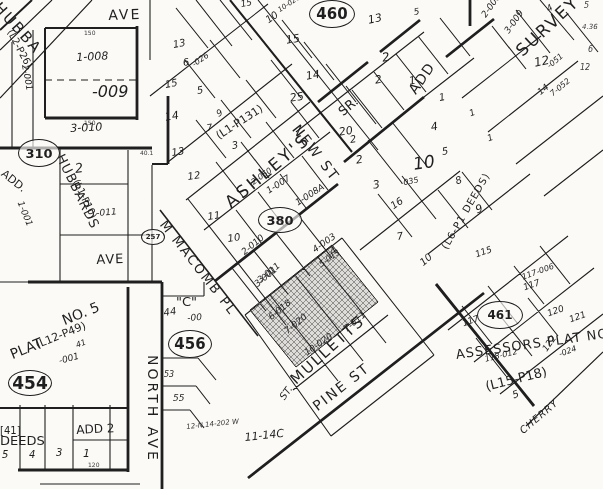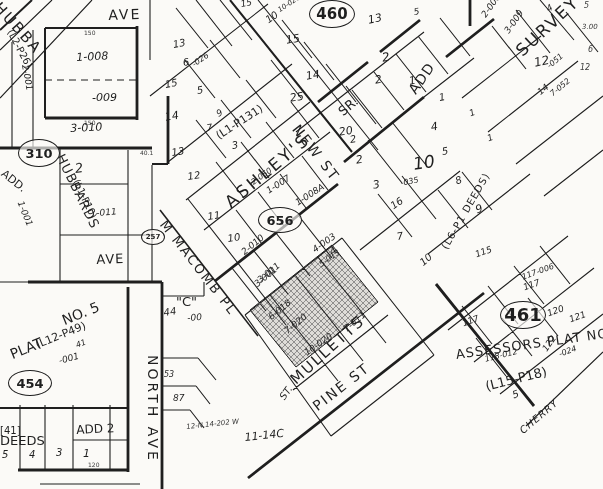--- a/index.html
+++ b/index.html
@@ -107,21 +107,21 @@
       <span class="lbl hand" style="left: 58px; top: 357px; font-size: 9px; transform: rotate(-15deg);">-001</span>
       <span class="lbl" style="left: 0px; top: 426px; font-size: 10px; transform: rotate(0deg);">[41]</span>
       <span class="lbl" style="left: 0px; top: 434px; font-size: 13px; transform: rotate(0deg);">DEEDS</span>
       <span class="lbl" style="left: 76px; top: 424px; font-size: 12px; transform: rotate(-3deg);">ADD 2</span>
       <span class="lbl" style="left: 455px; top: 348px; font-size: 13px; letter-spacing: 1px; transform: rotate(-8deg);">ASSESSORS PLAT NO.</span>
       <span class="lbl" style="left: 484px; top: 380px; font-size: 13px; transform: rotate(-14deg);">(L15-P18)</span>
       <span class="lbl" style="left: 440px; top: 246px; font-size: 10px; letter-spacing: 1px; transform: rotate(-60deg);">(L6-P1 DEEDS)</span>
       <span class="lbl hand" style="left: 244px; top: 432px; font-size: 11px; transform: rotate(-6deg);">11-14C</span>
       <span class="lbl hand dim" style="left: 186px; top: 424px; font-size: 7px; transform: rotate(-6deg);">12-N.14-202 W</span>
       <span class="lbl hand" style="left: 76px; top: 52px; font-size: 11px; transform: rotate(-3deg);">1-008</span>
-      <span class="lbl hand" style="left: 92px; top: 92px; font-size: 11px; transform: rotate(0deg);">-009</span>
+      <span class="lbl hand" style="left: 92px; top: 84px; font-size: 16px; transform: rotate(0deg);">-009</span>
       <span class="lbl hand" style="left: 70px; top: 123px; font-size: 11px; transform: rotate(-3deg);">3-010</span>
       <span class="lbl hand" style="left: 29px; top: 64px; font-size: 9px; transform: rotate(80deg);">2-001</span>
       <span class="lbl hand" style="left: 24px; top: 200px; font-size: 9px; transform: rotate(68deg);">1-001</span>
       <span class="lbl hand" style="left: 96px; top: 209px; font-size: 9px; transform: rotate(-5deg);">-011</span>
       <span class="lbl hand" style="left: 74px; top: 162px; font-size: 13px; transform: rotate(-8deg);">2</span>
       <span class="lbl hand" style="left: 172px; top: 40px; font-size: 10px; transform: rotate(-10deg);">13</span>
       <span class="lbl hand" style="left: 164px; top: 80px; font-size: 10px; transform: rotate(-10deg);">15</span>
       <span class="lbl hand" style="left: 164px; top: 112px; font-size: 11px; transform: rotate(-10deg);">14</span>
       <span class="lbl hand" style="left: 182px; top: 58px; font-size: 10px; transform: rotate(-10deg);">6</span>
       <span class="lbl hand" style="left: 191px; top: 62px; font-size: 8px; transform: rotate(-35deg);">-026</span>
@@ -153,21 +153,21 @@
       <span class="lbl hand" style="left: 438px; top: 93px; font-size: 10px; transform: rotate(-10deg);">1</span>
       <span class="lbl hand" style="left: 413px; top: 8px; font-size: 9px; transform: rotate(-10deg);">5</span>
       <span class="lbl hand" style="left: 480px; top: 14px; font-size: 9px; transform: rotate(-55deg);">2-008</span>
       <span class="lbl hand" style="left: 503px; top: 30px; font-size: 9px; transform: rotate(-55deg);">3-009</span>
       <span class="lbl hand" style="left: 533px; top: 57px; font-size: 12px; transform: rotate(-12deg);">12</span>
       <span class="lbl hand" style="left: 546px; top: 64px; font-size: 8px; transform: rotate(-40deg);">-051</span>
       <span class="lbl hand" style="left: 536px; top: 90px; font-size: 9px; transform: rotate(-40deg);">14</span>
       <span class="lbl hand" style="left: 549px; top: 92px; font-size: 8px; transform: rotate(-40deg);">7-052</span>
       <span class="lbl hand" style="left: 545px; top: 6px; font-size: 9px; transform: rotate(-30deg);">4</span>
       <span class="lbl hand dim" style="left: 584px; top: 2px; font-size: 8px; transform: rotate(0deg);">5</span>
-      <span class="lbl hand dim" style="left: 582px; top: 24px; font-size: 7px; transform: rotate(0deg);">3.00</span>
+      <span class="lbl hand dim" style="left: 582px; top: 24px; font-size: 7px; transform: rotate(0deg);">4.36</span>
       <span class="lbl hand dim" style="left: 588px; top: 46px; font-size: 8px; transform: rotate(0deg);">6</span>
       <span class="lbl hand dim" style="left: 580px; top: 64px; font-size: 8px; transform: rotate(0deg);">12</span>
       <span class="lbl hand" style="left: 430px; top: 122px; font-size: 11px; transform: rotate(-10deg);">4</span>
       <span class="lbl hand" style="left: 441px; top: 147px; font-size: 10px; transform: rotate(-10deg);">5</span>
       <span class="lbl hand" style="left: 412px; top: 156px; font-size: 17px; transform: rotate(-8deg);">10</span>
       <span class="lbl hand" style="left: 400px; top: 180px; font-size: 8px; transform: rotate(-12deg);">-035</span>
       <span class="lbl hand" style="left: 389px; top: 203px; font-size: 10px; transform: rotate(-35deg);">16</span>
       <span class="lbl hand" style="left: 372px; top: 180px; font-size: 11px; transform: rotate(-10deg);">3</span>
       <span class="lbl hand" style="left: 355px; top: 155px; font-size: 11px; transform: rotate(-10deg);">2</span>
       <span class="lbl hand" style="left: 349px; top: 135px; font-size: 10px; transform: rotate(-10deg);">2</span>
@@ -178,21 +178,21 @@
       <span class="lbl hand" style="left: 486px; top: 135px; font-size: 9px; transform: rotate(-20deg);">1</span>
       <span class="lbl hand" style="left: 468px; top: 110px; font-size: 9px; transform: rotate(-20deg);">1</span>
       <span class="lbl hand" style="left: 253px; top: 282px; font-size: 9px; transform: rotate(-40deg);">3-001</span>
       <span class="lbl hand" style="left: 328px; top: 249px; font-size: 10px; transform: rotate(-35deg);">4</span>
       <span class="lbl hand" style="left: 318px; top: 262px; font-size: 8px; transform: rotate(-35deg);">5-013</span>
       <span class="lbl hand" style="left: 267px; top: 315px; font-size: 9px; transform: rotate(-40deg);">6-018</span>
       <span class="lbl hand" style="left: 283px; top: 329px; font-size: 9px; transform: rotate(-40deg);">7-020</span>
       <span class="lbl hand" style="left: 303px; top: 350px; font-size: 9px; transform: rotate(-35deg);">10-020</span>
       <span class="lbl hand" style="left: 342px; top: 327px; font-size: 9px; transform: rotate(-40deg);">7-011</span>
       <span class="lbl hand" style="left: 164px; top: 371px; font-size: 8px; transform: rotate(0deg);">53</span>
-      <span class="lbl hand" style="left: 173px; top: 394px; font-size: 9px; transform: rotate(0deg);">87</span>
+      <span class="lbl hand" style="left: 173px; top: 394px; font-size: 9px; transform: rotate(0deg);">55</span>
       <span class="lbl hand" style="left: 75px; top: 342px; font-size: 8px; transform: rotate(-20deg);">41</span>
       <span class="lbl hand" style="left: 461px; top: 320px; font-size: 9px; transform: rotate(-20deg);">117</span>
       <span class="lbl hand" style="left: 522px; top: 284px; font-size: 9px; transform: rotate(-20deg);">117</span>
       <span class="lbl hand" style="left: 546px; top: 310px; font-size: 9px; transform: rotate(-20deg);">120</span>
       <span class="lbl hand" style="left: 568px; top: 316px; font-size: 9px; transform: rotate(-20deg);">121</span>
       <span class="lbl hand" style="left: 541px; top: 348px; font-size: 9px; transform: rotate(-55deg);">122</span>
       <span class="lbl hand" style="left: 558px; top: 351px; font-size: 8px; transform: rotate(-20deg);">-024</span>
       <span class="lbl hand" style="left: 484px; top: 356px; font-size: 8px; transform: rotate(-14deg);">118-012</span>
       <span class="lbl hand" style="left: 511px; top: 391px; font-size: 10px; transform: rotate(-20deg);">5</span>
       <span class="lbl hand" style="left: 474px; top: 251px; font-size: 9px; transform: rotate(-20deg);">115</span>
@@ -202,18 +202,19 @@
       <span class="lbl hand" style="left: 56px; top: 448px; font-size: 10px; transform: rotate(0deg);">3</span>
       <span class="lbl hand" style="left: 83px; top: 448px; font-size: 11px; transform: rotate(0deg);">1</span>
       <span class="lbl dim" style="left: 84px; top: 30px; font-size: 6px; transform: rotate(0deg);">150</span>
       <span class="lbl dim" style="left: 84px; top: 120px; font-size: 6px; transform: rotate(0deg);">150</span>
       <span class="lbl dim" style="left: 140px; top: 150px; font-size: 6px; transform: rotate(0deg);">40.1</span>
       <span class="lbl dim" style="left: 88px; top: 462px; font-size: 6px; transform: rotate(0deg);">120</span>
     </div>
   <div class="layer" id="circles">
       <div class="circ" style="left: 18px; top: 139px; width: 40px; height: 26px; font-size: 13px;">310</div>
       <div class="circ" style="left: 141px; top: 229px; width: 22px; height: 14px; font-size: 7px;">257</div>
-      <div class="circ" style="left: 258px; top: 207px; width: 42px; height: 24px; font-size: 13px;">656</div>
+      <div class="circ" style="left: 258px; top: 207px; width: 42px; height: 24px; font-size: 13px;">380</div>
       <div class="circ" style="left: 309px; top: 0px; width: 44px; height: 26px; font-size: 15px;">460</div>
-      <div class="circ" style="left: 8px; top: 370px; width: 42px; height: 24px; font-size: 13px;">454</div>
-      <div class="circ" style="left: 500px; top: 301px; width: 44px; height: 26px; font-size: 18px;">461</div>
+      <div class="circ" style="left: 8px; top: 370px; width: 42px; height: 24px; font-size: 17px;">454</div>
+      <div class="circ" style="left: 168px; top: 330px; width: 42px; height: 26px; font-size: 15px;">456</div>
+      <div class="circ" style="left: 477px; top: 301px; width: 44px; height: 26px; font-size: 12px;">461</div>
     </div>
 </div>
 
 </body></html>

